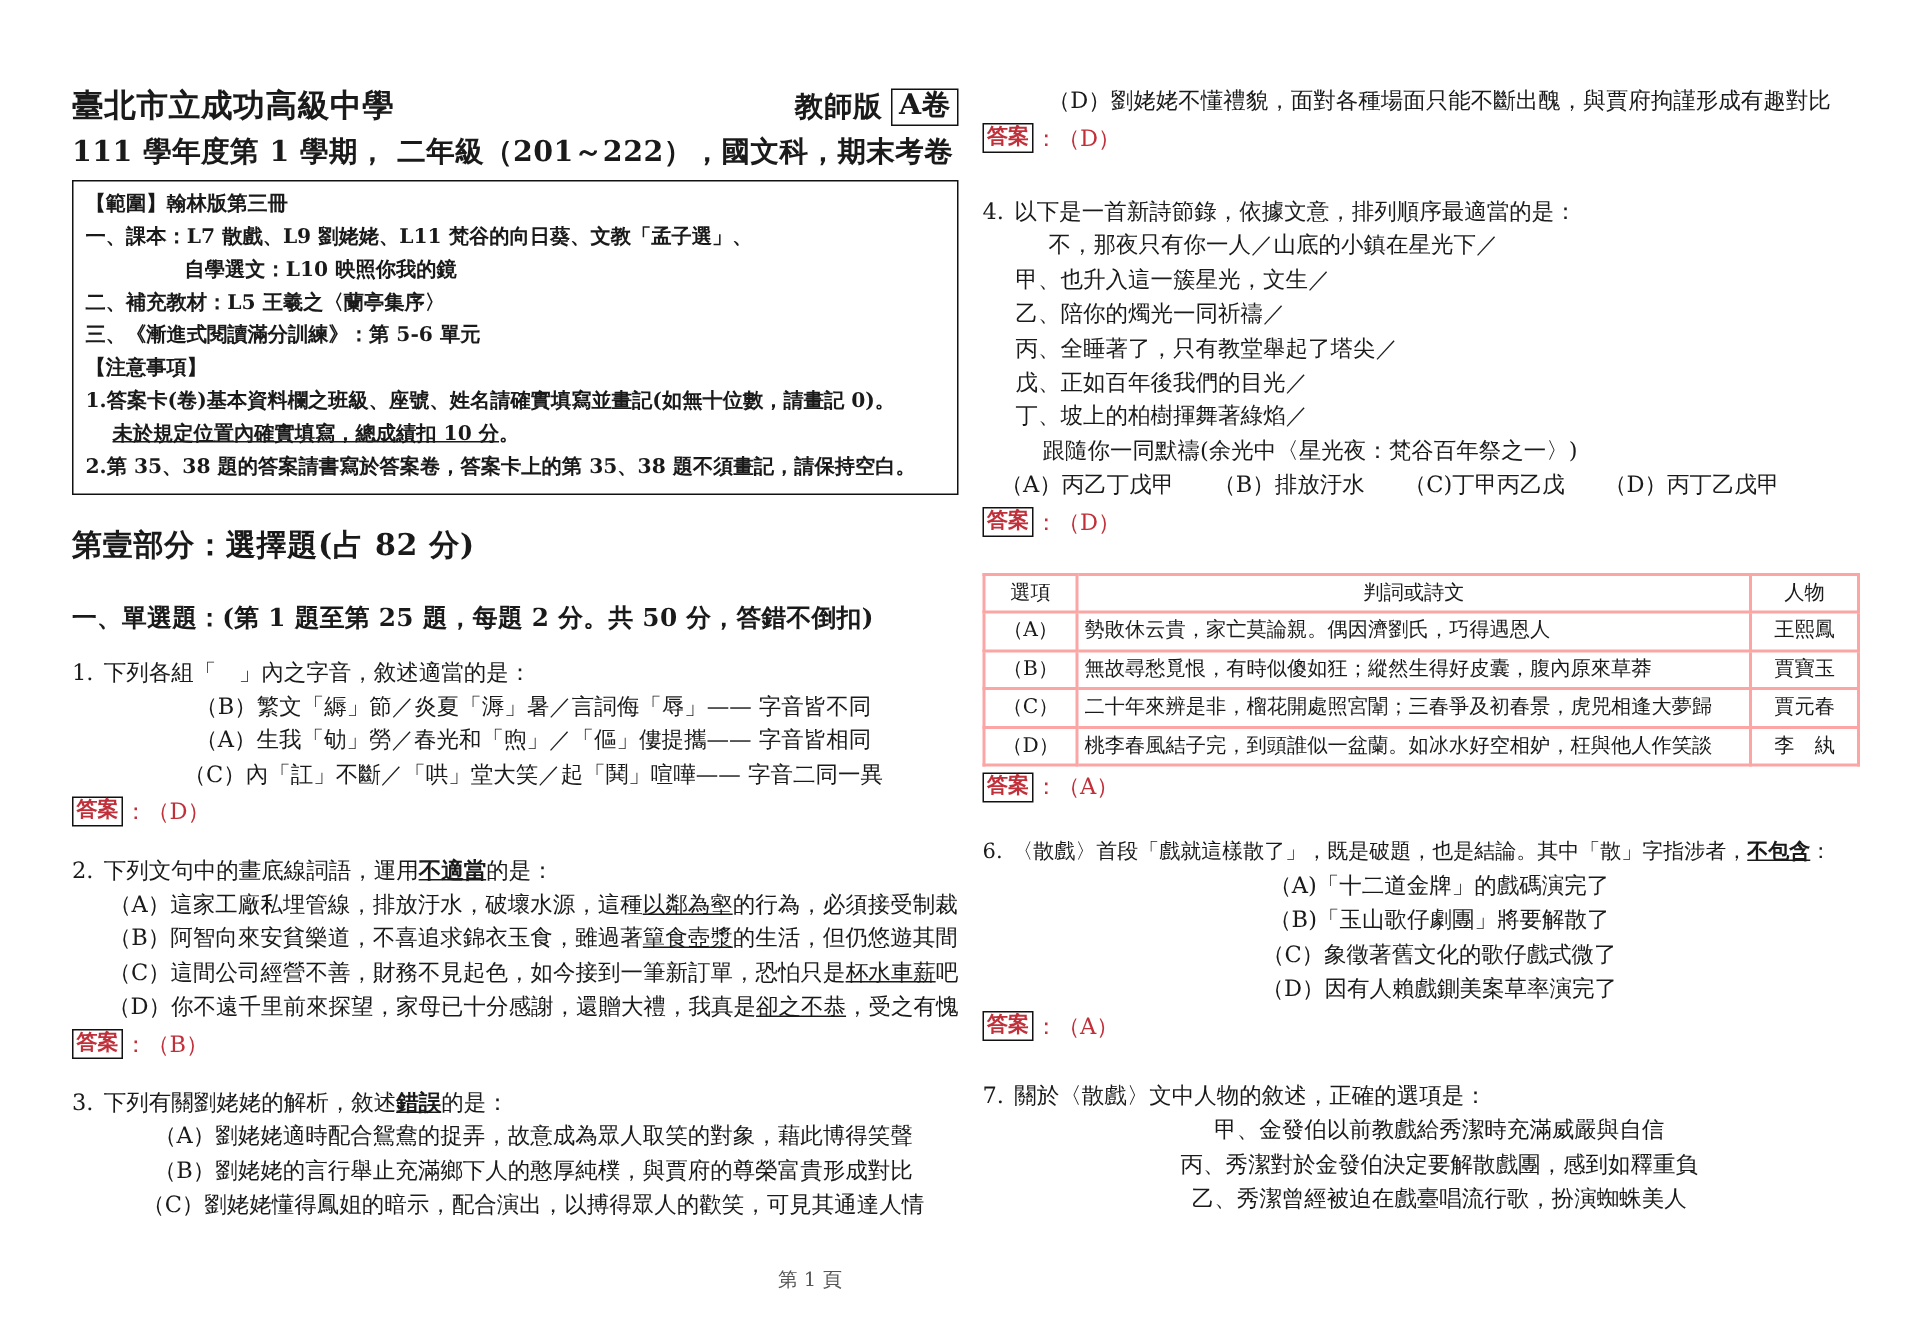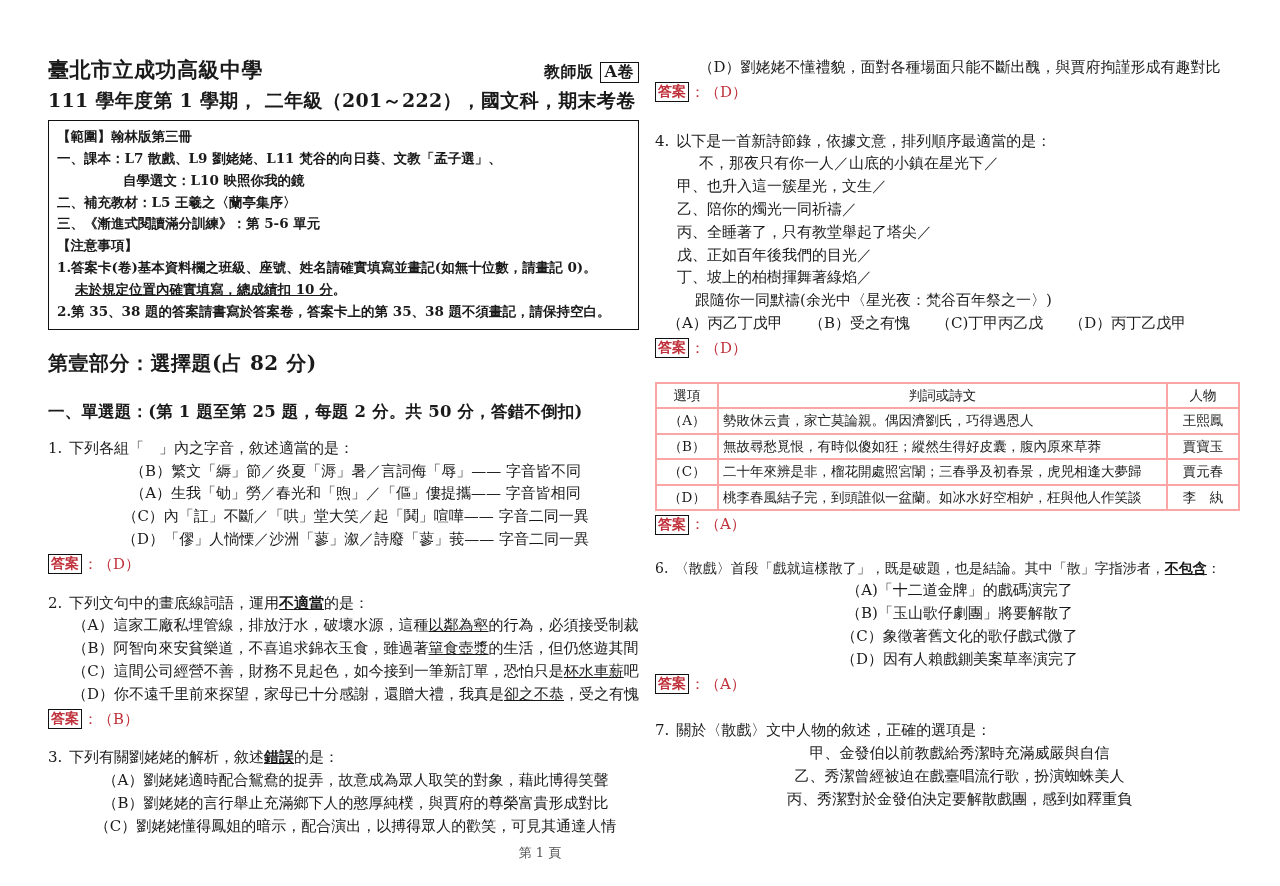--- a/index.html
+++ b/index.html
@@ -47,24 +47,24 @@
     align-items: baseline;
     justify-content: space-between;
     font-weight: bold;
     font-size: 21px;
     letter-spacing: 0.5px;
     margin-bottom: 4px;
   }
   .school-name { white-space: nowrap; }
   .version-wrap {
     display: flex;
-    align-items: flex-start;
+    align-items: flex-end;
     gap: 6px;
     white-space: nowrap;
-    font-size: 16px;
+    font-size: 19px;
   }
   .paper-badge {
     border: 1.5px solid #111;
     padding: 0px 4px 1px 4px;
     line-height: 1.15;
     display: inline-block;
   }
   .doc-subtitle {
     font-weight: bold;
     font-size: 19px;
@@ -210,21 +210,20 @@
       </div>
 
       <div class="part-title">第壹部分：選擇題(占 82 分)</div>
       <div class="section-head">一、單選題：(第 1 題至第 25 題，每題 2 分。共 50 分，答錯不倒扣)</div>
 
       <div class="q">
         <div class="q-stem"><span class="qnum">1.</span> <span>下列各組「　」內之字音，敘述適當的是：</span></div>
         <div class="opt">（B）繁文「縟」節／炎夏「溽」暑／言詞侮「辱」—— 字音皆不同</div>
         <div class="opt">（A）生我「劬」勞／春光和「煦」／「傴」僂提攜—— 字音皆相同</div>
         <div class="opt">（C）內「訌」不斷／「哄」堂大笑／起「鬨」喧嘩—— 字音二同一異</div>
-        <div class="opt">（D）「僇」人惝慄／沙洲「蓼」溆／詩廢「蓼」莪—— 字音二同一異</div>
         <div class="answer">
           <span class="ans-label">答案</span>
           <span class="ans-val">：（D）</span>
         </div>
       </div>
 
       <div class="q">
         <div class="q-stem"><span class="qnum">2.</span> <span>下列文句中的畫底線詞語，運用</span><b class="nb">不適當</b><span>的是：</span></div>
         <div class="opt"><span>（A）這家工廠私埋管線，排放汙水，破壞水源，這種</span><u class="ul">以鄰為壑</u><span>的行為，必須接受制裁</span></div>
         <div class="opt"><span>（B）阿智向來安貧樂道，不喜追求錦衣玉食，雖過著</span><u class="ul">簞食壺漿</u><span>的生活，但仍悠遊其間</span></div>
@@ -258,21 +257,21 @@
       <div class="q" style="margin-top:26px;">
         <div class="q-stem"><span class="qnum">4.</span> <span>以下是一首新詩節錄，依據文意，排列順序最適當的是：</span></div>
         <div class="poem-line first">不，那夜只有你一人／山底的小鎮在星光下／</div>
         <div class="poem-line">甲、也升入這一簇星光，文生／</div>
         <div class="poem-line">乙、陪你的燭光一同祈禱／</div>
         <div class="poem-line">丙、全睡著了，只有教堂舉起了塔尖／</div>
         <div class="poem-line">戊、正如百年後我們的目光／</div>
         <div class="poem-line">丁、坡上的柏樹揮舞著綠焰／</div>
         <div class="poem-line last">跟隨你一同默禱(余光中〈星光夜：梵谷百年祭之一〉)</div>
         <div class="opt-inline">
-          <span>（A）丙乙丁戊甲</span><span>（B）受之有愧</span><span>（C)丁甲丙乙戊</span><span>（D）丙丁乙戊甲</span>
+          <span>（A）丙乙丁戊甲</span><span>（B）排放汙水</span><span>（C)丁甲丙乙戊</span><span>（D）丙丁乙戊甲</span>
         </div>
         <div class="answer">
           <span class="ans-label">答案</span>
           <span class="ans-val">：（D）</span>
         </div>
       </div>
 
       <div class="q" style="margin-top:22px;">
         <table class="poem-table">
           <thead>
@@ -319,21 +318,21 @@
         <div class="opt">（D）因有人賴戲鍘美案草率演完了</div>
         <div class="answer">
           <span class="ans-label">答案</span>
           <span class="ans-val">：（A）</span>
         </div>
       </div>
 
       <div class="q" style="margin-top:24px;">
         <div class="q-stem"><span class="qnum">7.</span> <span>關於〈散戲〉文中人物的敘述，正確的選項是：</span></div>
         <div class="opt">甲、金發伯以前教戲給秀潔時充滿威嚴與自信</div>
+        <div class="opt">丙、秀潔對於金發伯決定要解散戲團，感到如釋重負</div>
         <div class="opt">乙、秀潔曾經被迫在戲臺唱流行歌，扮演蜘蛛美人</div>
-        <div class="opt">丙、秀潔對於金發伯決定要解散戲團，感到如釋重負</div>
       </div>
 
     </div>
   </div>
 
   <div class="footer">第 1 頁</div>
 </div>
 
 </body></html>

